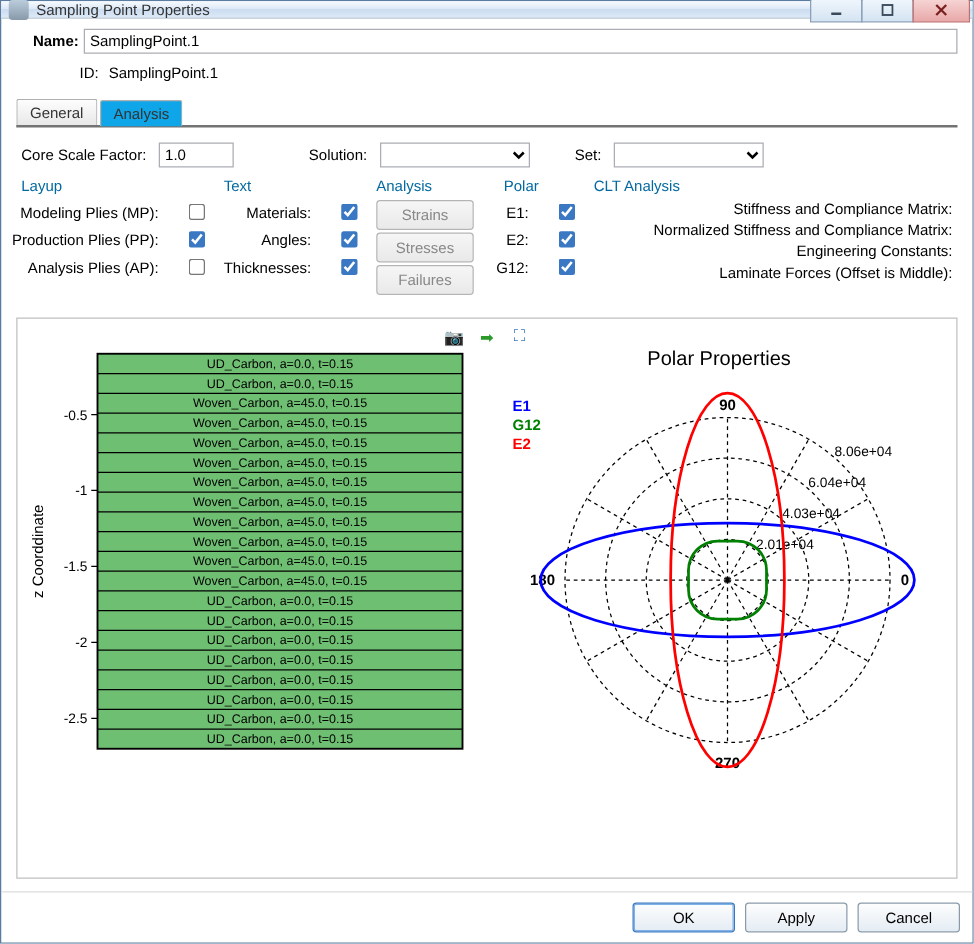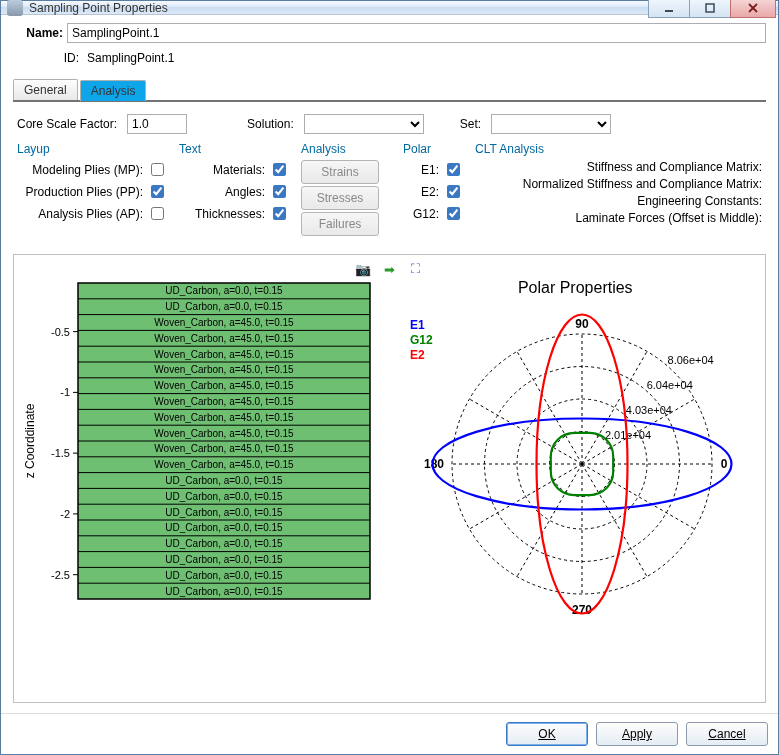--- a/index.html
+++ b/index.html
@@ -98,21 +98,21 @@
     font-family: inherit;
     font-size: 12px;
     height: 20px;
     background: #fff;
   }
   .sol-sel { width: 120px; }
   .set-sel { width: 120px; }
   .groups { display: flex; gap: 12px; margin-top: 8px; align-items: flex-start; flex-wrap: nowrap; }
   .grp { min-width: 0; }
   .grp-title { color: #0369a1; margin-bottom: 4px; }
-  .chk-row { display: flex; align-items: center; justify-content: flex-end; gap: 4px; margin: 3px 0; white-space: nowrap; }
+  .chk-row { display: flex; align-items: center; justify-content: flex-end; gap: 20px; margin: 3px 0; white-space: nowrap; }
   .chk-row label { text-align: right; }
   .chk-row input[type=checkbox] { accent-color: #3a78c3; width: 13px; height: 13px; }
   .res-btn {
     width: 78px; height: 24px;
     border: 1px solid #b4b4b4;
     background: linear-gradient(#f6f6f6,#e9e9e9);
     color: #888;
     margin: 2px 0;
     display: block;
     font-family: inherit;
@@ -132,21 +132,20 @@
   .chart-toolbar { display: flex; justify-content: center; gap: 10px; margin-bottom: 2px; }
   .tb-icon { width: 16px; height: 16px; display: inline-flex; align-items: center; justify-content: center; font-size: 13px; }
   .charts { flex: 1; display: flex; gap: 4px; min-height: 0; }
   .chart { flex: 1; position: relative; }
   .chart-title { text-align: center; font-size: 16px; font-family: Arial, sans-serif; margin-bottom: 2px; }
   svg { display: block; }
   .btn-bar {
     display: flex; justify-content: flex-end; gap: 8px;
     padding: 8px 10px;
     border-top: 1px solid #ddd;
-    text-decoration: underline;
   }
   .dlg-btn {
     min-width: 82px; height: 24px;
     border: 1px solid #8a9aaa;
     background: linear-gradient(#fdfdfd,#e4ecf4);
     border-radius: 3px;
     font-family: inherit;
     font-size: 12px;
     padding: 0 10px;
   }

